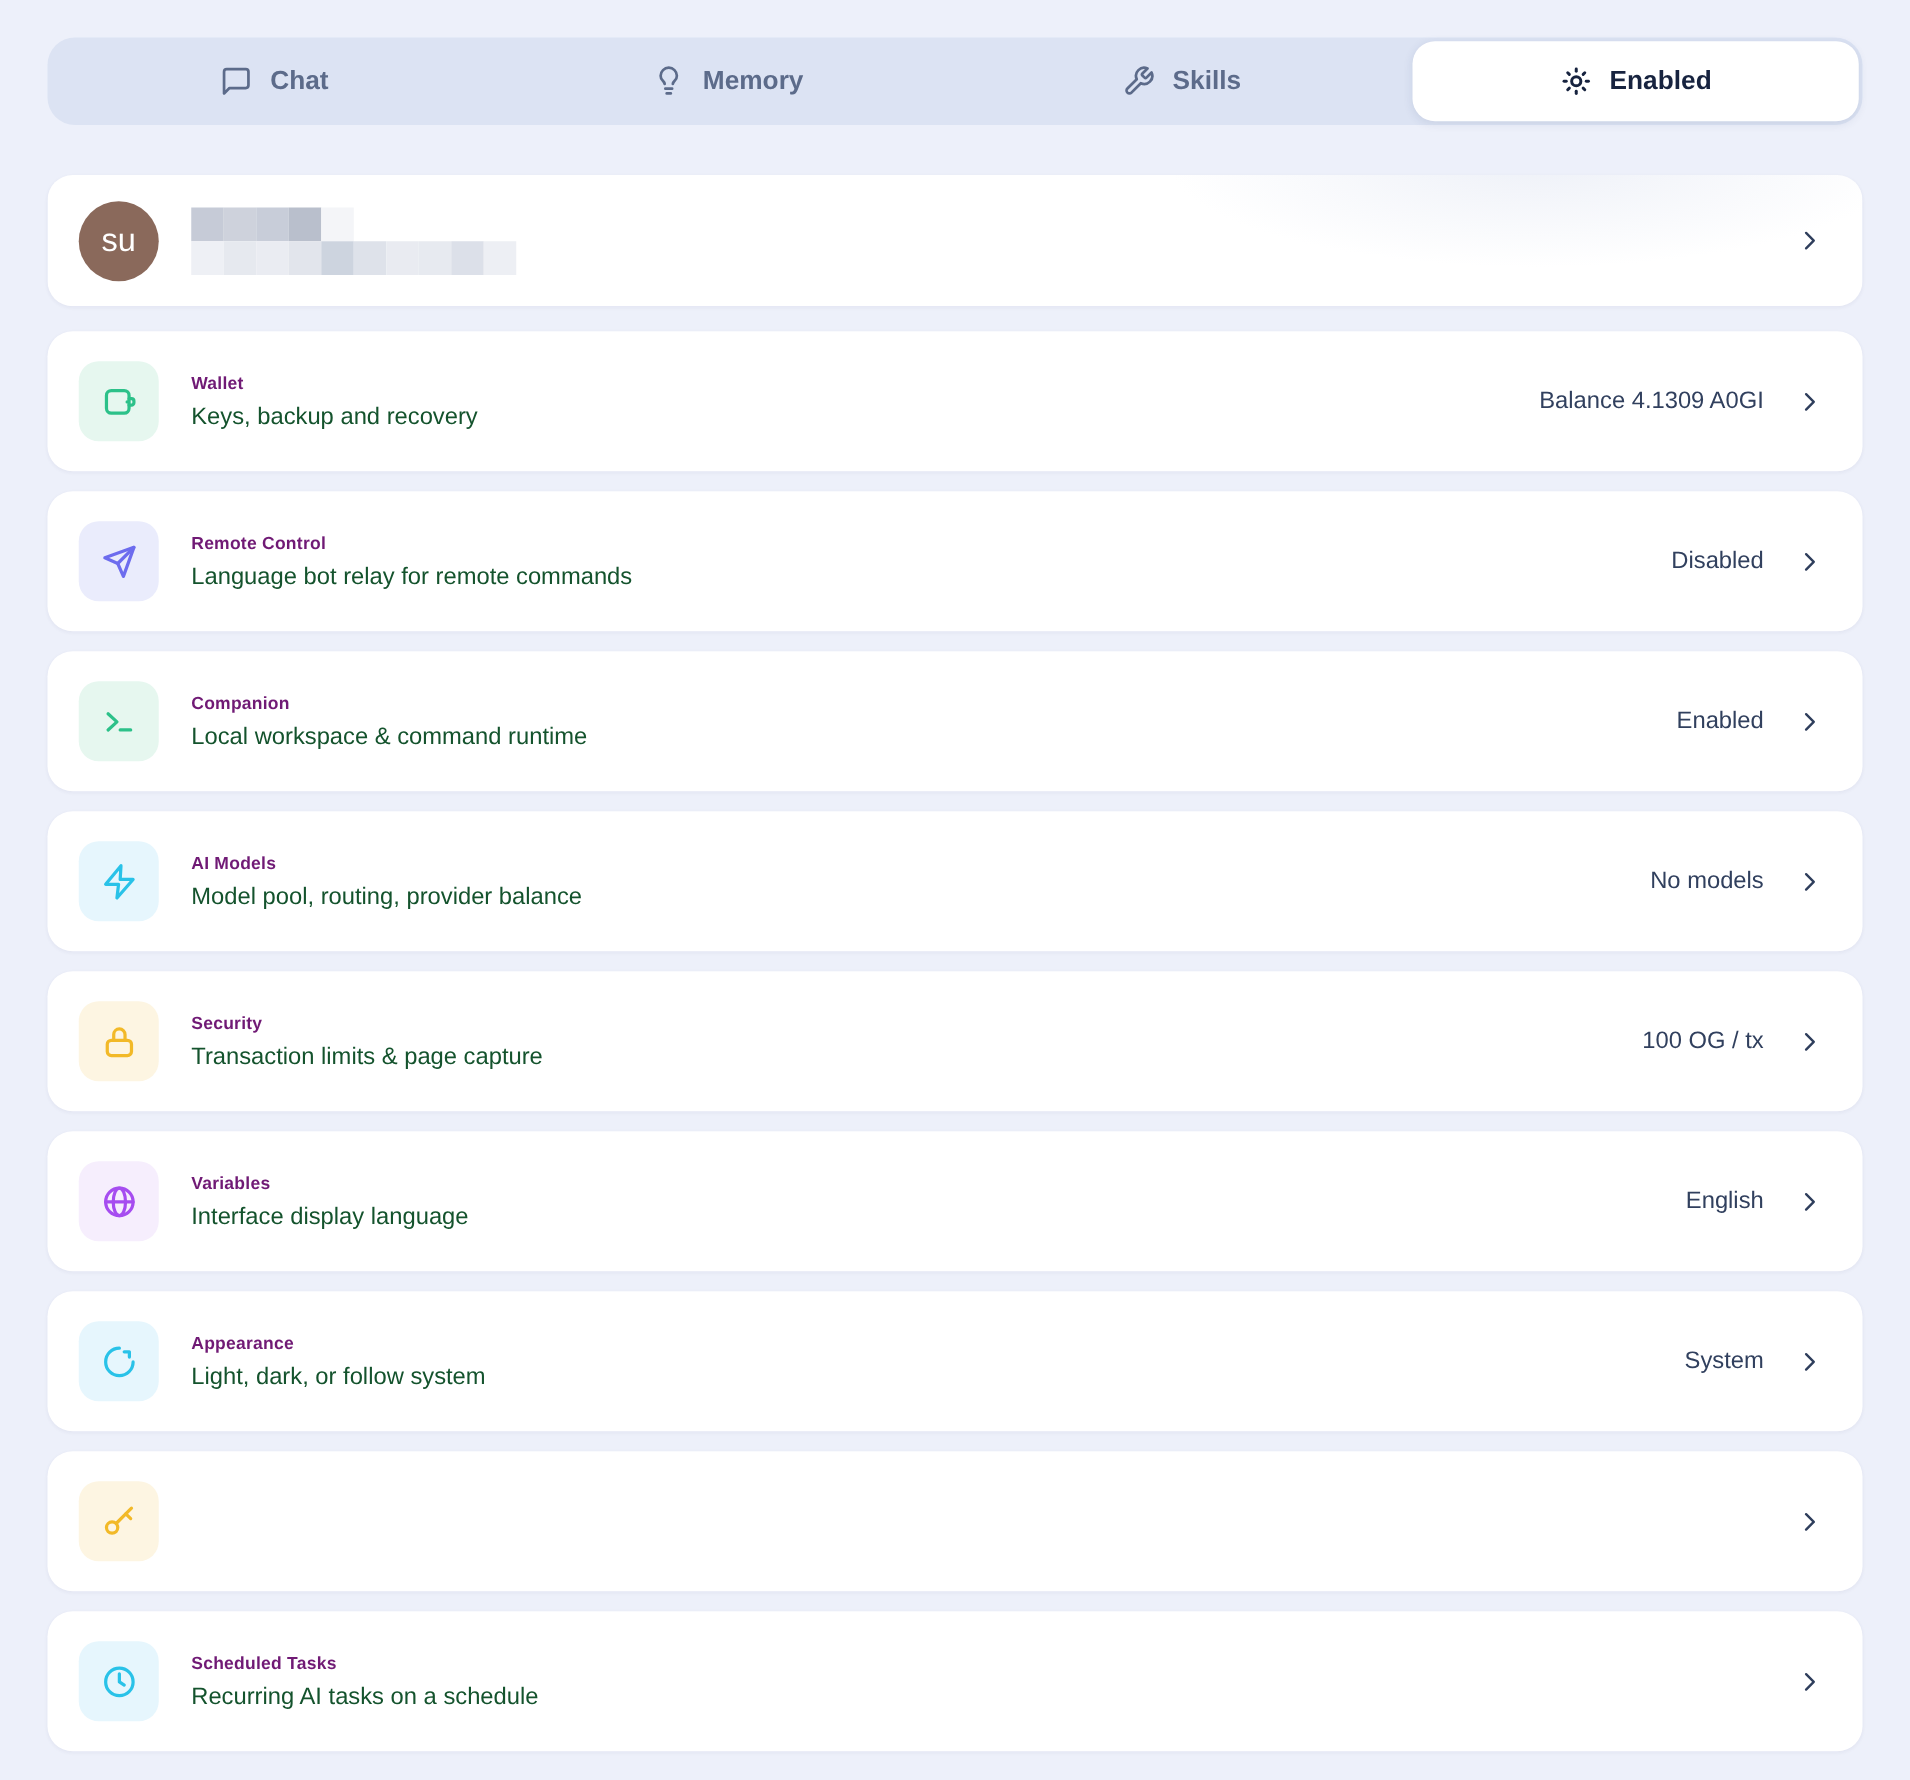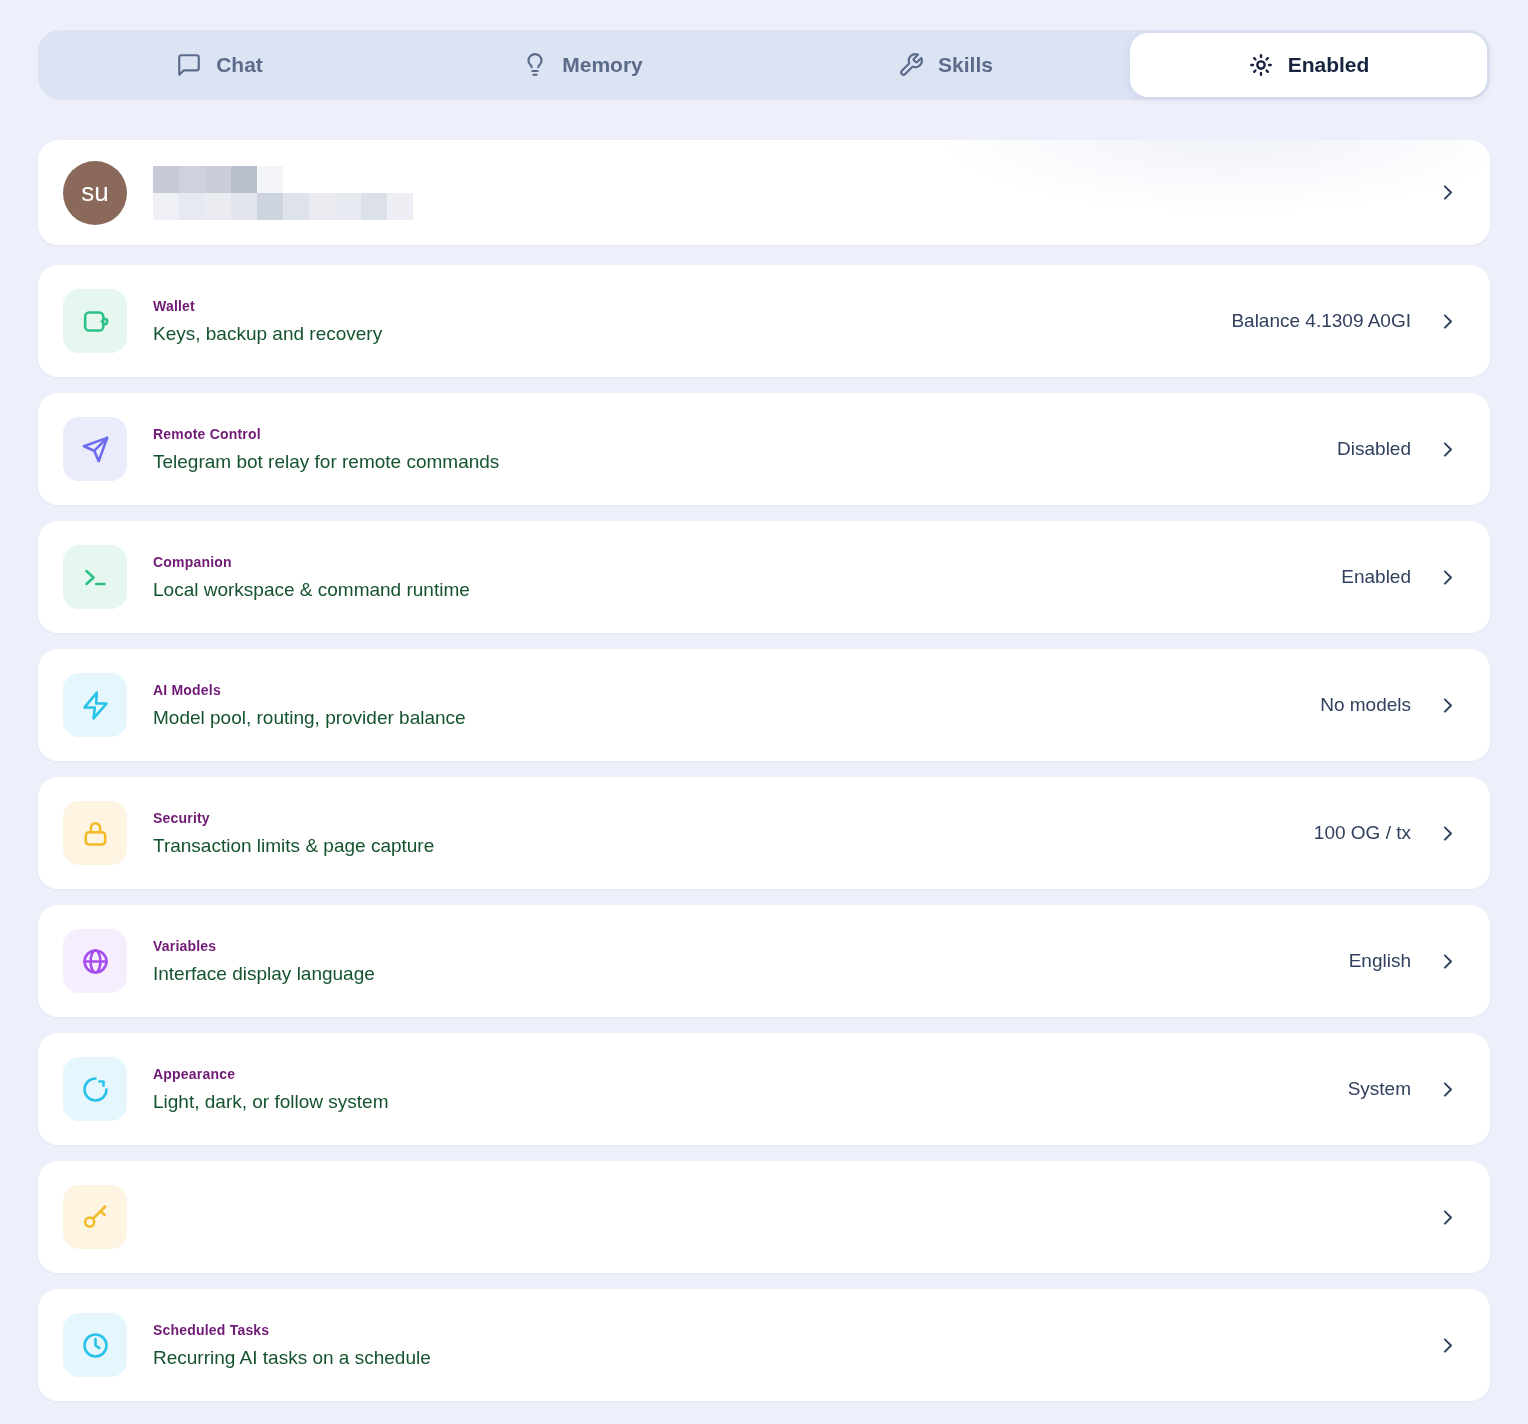--- a/index.html
+++ b/index.html
@@ -172,21 +172,21 @@
 
   <div class="card">
     <div class="icon-tile tile-indigo">
       <svg viewBox="0 0 24 24">
         <path d="m21 3-6.5 18-3.5-8-8-3.5Z"></path>
           <path d="M21 3 11 13"></path>
       </svg>
     </div>
     <div class="row-text">
       <span class="row-title">Remote Control</span>
-      <span class="row-sub">Telegram bot relay for remote commands</span>
+      <span class="row-sub">Language bot relay for remote commands</span>
     </div>
     <div class="row-right">
       <span class="row-value">Disabled</span>
       <span class="chev">
         <svg viewBox="0 0 24 24">
             <polyline points="9 5 16 12 9 19"></polyline>
           </svg>
       </span>
     </div>
   </div>

